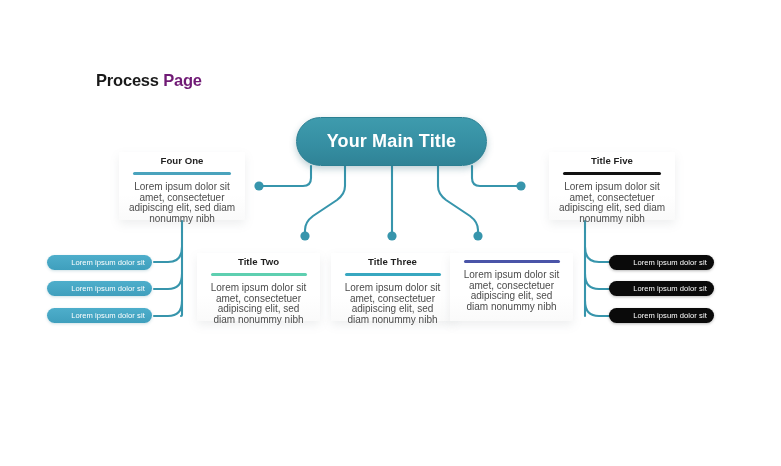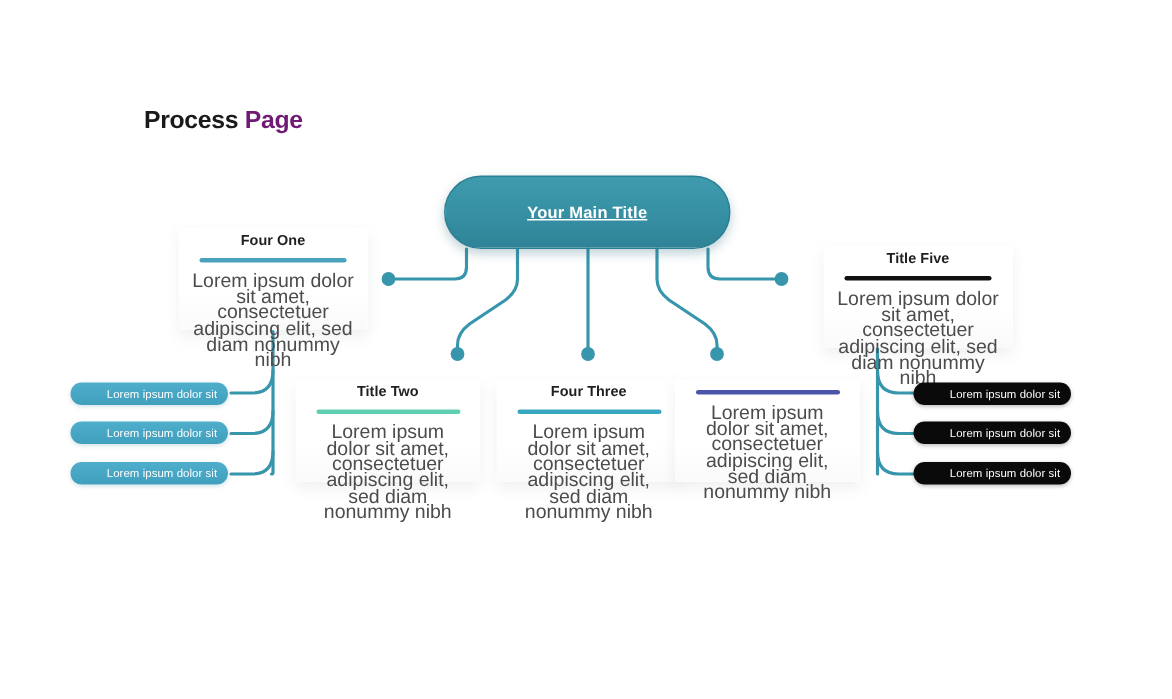--- a/index.html
+++ b/index.html
@@ -55,25 +55,24 @@
     background: linear-gradient(180deg, #3e9bad 0%, #368fa3 55%, #2f8396 100%);
     border: 1.5px solid #2b7f92;
     box-shadow: 0 3px 7px rgba(40,100,115,0.30);
     display: flex;
     align-items: center;
     justify-content: center;
     box-sizing: border-box;
   }
   #main-pill .main-pill-label {
     color: #ffffff;
-    font-size: 11px;
+    font-size: 18px;
     font-weight: bold;
     letter-spacing: 0.15px;
     white-space: nowrap;
-    text-decoration: underline;
   }
 
   
   .info-card {
     position: absolute;
     box-sizing: border-box;
     background: linear-gradient(180deg, #ffffff 0%, #ffffff 62%, #fafafa 100%);
     box-shadow: 0 4px 9px rgba(120,130,140,0.13);
     padding-top: 2px;
     text-align: center;
@@ -85,33 +84,33 @@
     letter-spacing: 0.05px;
     line-height: 13px;
     white-space: nowrap;
   }
   .card-bar {
     height: 3.2px;
     border-radius: 2px;
     margin: 5px auto 0 auto;
   }
   .card-body {
-    font-size: 13px;
+    font-size: 10px;
     line-height: 10.6px;
     color: #4c4c4c;
     margin-top: 7px;
     padding: 0 9px;
   }
 
   
   #card-one   { left: 119px; top: 152px; width: 126px; height: 68px; }
   #card-two   { left: 197px; top: 253px; width: 123px; height: 68px; }
   #card-three { left: 331px; top: 253px; width: 123px; height: 68px; }
   #card-four  { left: 450px; top: 253px; width: 123px; height: 68px; }
-  #card-five  { left: 549px; top: 152px; width: 126px; height: 68px; margin-top: 12px; }
+  #card-five  { left: 549px; top: 152px; width: 126px; height: 68px; }
 
   #card-one   .card-bar { width: 98px; }
   #card-two   .card-bar { width: 96px; }
   #card-three .card-bar { width: 96px; }
   #card-four  .card-bar { width: 96px; }
   #card-five  .card-bar { width: 98px; }
 
   
   .mini-pill {
     position: absolute;
@@ -198,21 +197,21 @@
     <div class="card-body">Lorem ipsum dolor sit amet, consectetuer adipiscing elit, sed diam nonummy nibh</div>
   </div>
 
   <div class="info-card" id="card-two">
     <div class="card-title">Title Two</div>
     <div class="card-bar" style="background: rgb(94, 207, 176);"></div>
     <div class="card-body">Lorem ipsum dolor sit amet, consectetuer adipiscing elit, sed diam nonummy nibh</div>
   </div>
 
   <div class="info-card" id="card-three">
-    <div class="card-title">Four Three</div>
+    <div class="card-title">Title Three</div>
     <div class="card-bar" style="background: rgb(56, 167, 192);"></div>
     <div class="card-body">Lorem ipsum dolor sit amet, consectetuer adipiscing elit, sed diam nonummy nibh</div>
   </div>
 
   <div class="info-card" id="card-four">
     <div class="card-bar" style="background: rgb(74, 84, 168);"></div>
     <div class="card-body">Lorem ipsum dolor sit amet, consectetuer adipiscing elit, sed diam nonummy nibh</div>
   </div>
 
   <div class="info-card" id="card-five">

